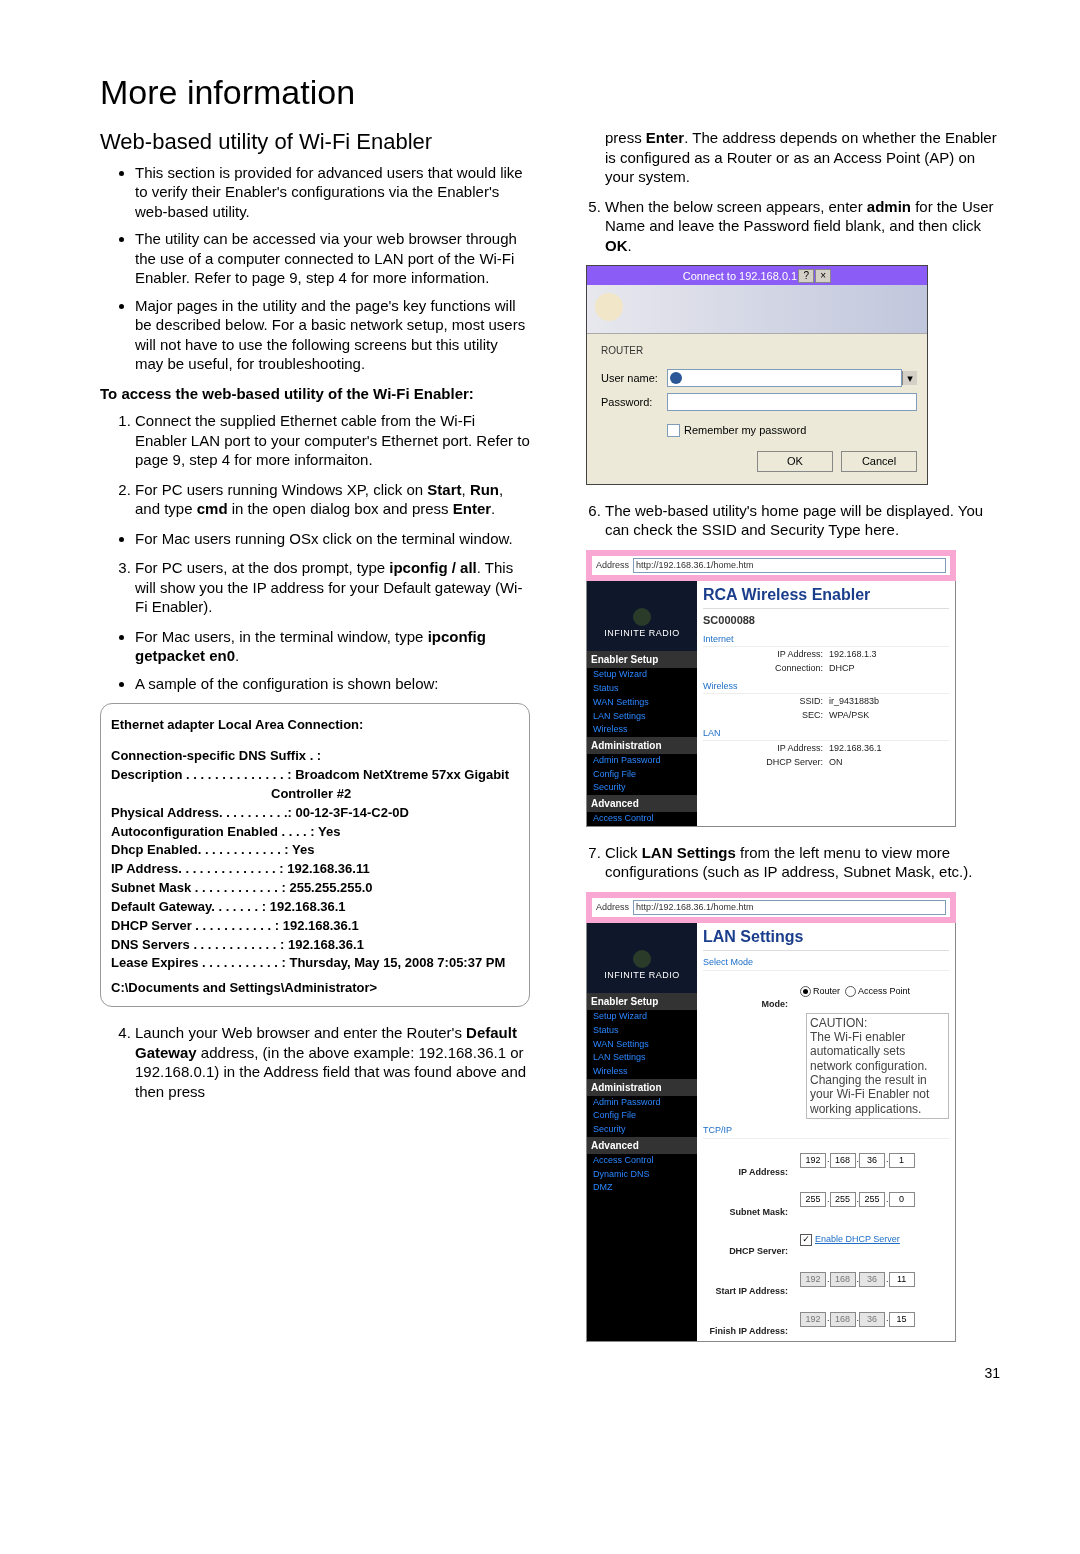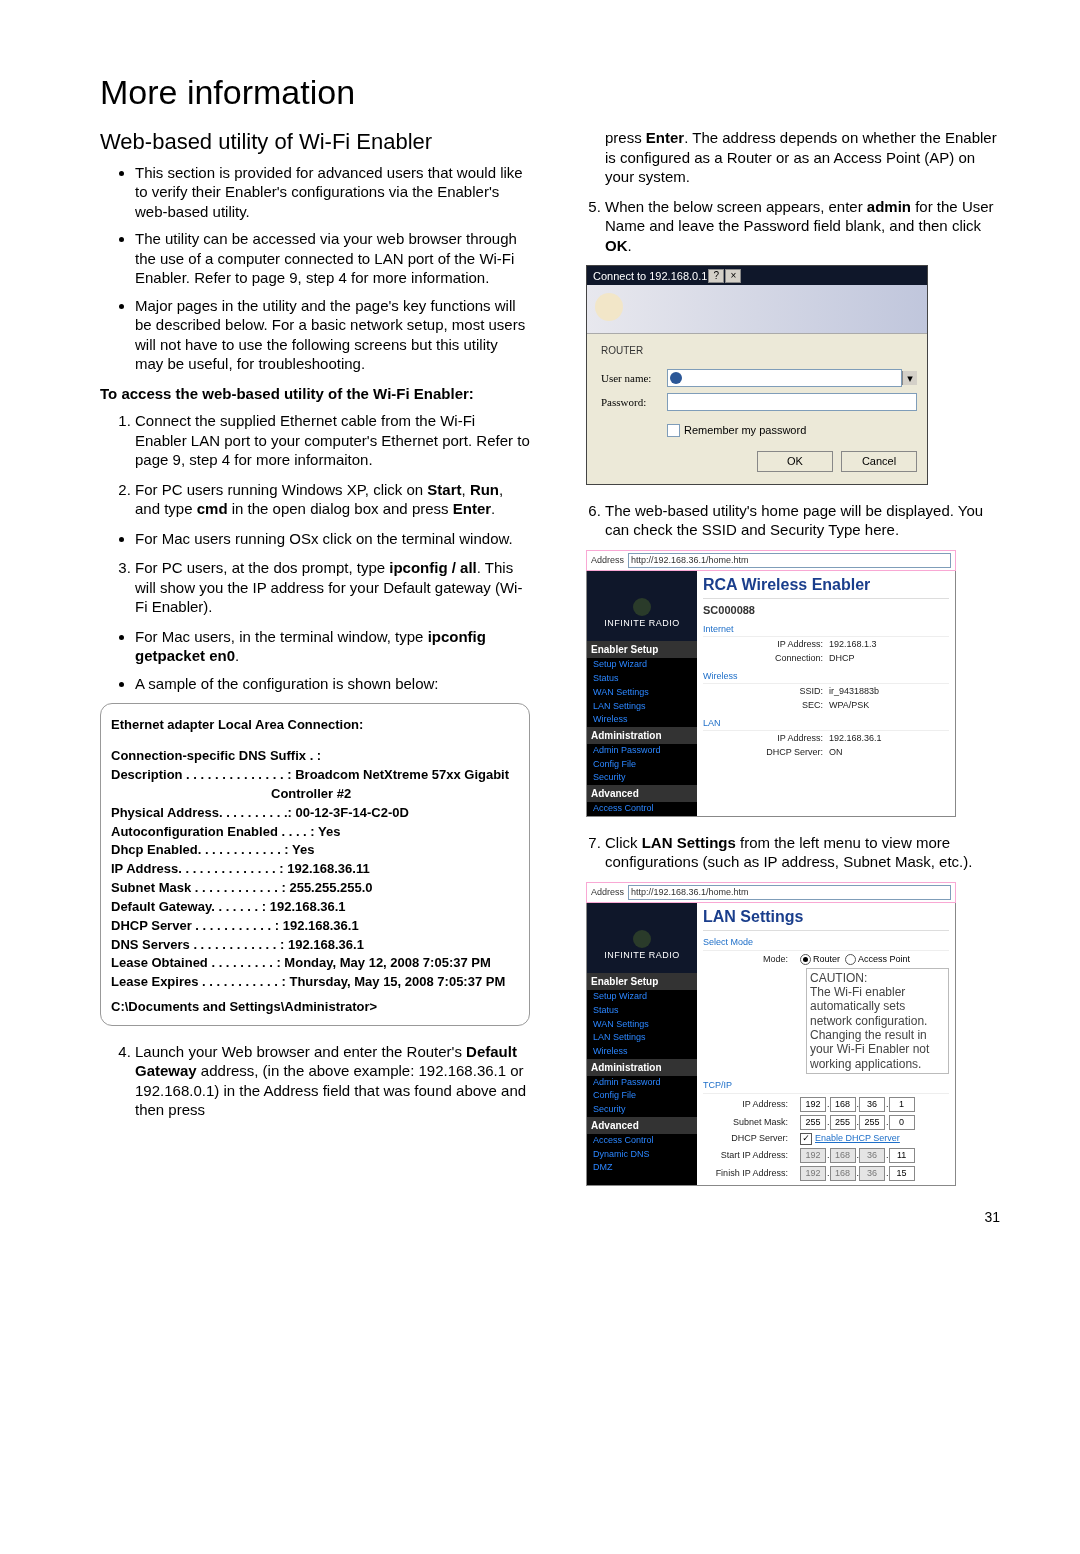--- a/index.html
+++ b/index.html
@@ -67,25 +67,25 @@
     margin-top: 22px;
   }
   
   .shot1 {
     border: 1px solid #444;
     width: 340px;
     margin: 8px 0 16px 0;
     font-size: 11px;
   }
   .shot1 .titlebar {
-    background: #0f172a;
+    background: #8b5cf6;
     color: #fff;
     padding: 2px 6px;
     display: flex;
-    justify-content: flex-start;
+    justify-content: center;
     align-items: center;
   }
   .shot1 .titlebar .btns span {
     display: inline-block;
     background: #d4d0c8;
     color: #000;
     width: 14px;
     height: 12px;
     text-align: center;
     line-height: 12px;
@@ -112,21 +112,20 @@
   }
   .shot1 .body .router {
     font-size: 10px;
     color: #333;
     margin-bottom: 12px;
   }
   .shot1 .body .fld {
     display: flex;
     align-items: center;
     margin-bottom: 6px;
-    font-family: Liberation Serif, serif;
   }
   .shot1 .body .fld .lbl {
     width: 66px;
   }
   .shot1 .body .fld .inp {
     background: #fff;
     border: 1px solid #7f9db9;
     height: 16px;
     flex: 1;
     display: flex;
@@ -173,21 +172,21 @@
     font-size: 11px;
   }
   
   .shot-router {
     width: 370px;
     margin: 6px 0 16px 0;
     font-size: 9px;
     background: #fff;
   }
   .shot-router .addr {
-    border: 1px solid #f9a8d4;
+    border: 6px solid #f9a8d4;
     padding: 2px 4px;
     display: flex;
     align-items: center;
     gap: 4px;
     font-size: 9px;
     color: #333;
   }
   .shot-router .addr .url {
     border: 1px solid #7f9db9;
     flex: 1;
@@ -275,22 +274,23 @@
   .shot-router .main .field-row {
     display: flex;
     align-items: center;
     font-size: 9px;
     margin-top: 3px;
   }
   .shot-router .main .field-row .k {
     width: 85px;
     text-align: right;
     padding-right: 12px;
-    font-weight: normal;
+    font-weight: bold;
     color: #222;
+    margin-top: 25px;
   }
   .shot-router .main .field-row .oct {
     width: 24px;
     border: 1px solid #888;
     text-align: center;
     background: #fff;
     margin-right: 1px;
     height: 13px;
     line-height: 13px;
   }
@@ -389,21 +389,20 @@
       <div class="row">Description . . . . . . . . . . . . . . : Broadcom NetXtreme 57xx Gigabit</div>
       <div class="row" style="padding-left:160px">Controller #2</div>
       <div class="row">Physical Address. . . . . . . . . .: 00-12-3F-14-C2-0D</div>
       <div class="row">Autoconfiguration Enabled . . . . : Yes</div>
       <div class="row">Dhcp Enabled. . . . . . . . . . . . : Yes</div>
       <div class="row">IP Address. . . . . . . . . . . . . . : 192.168.36.11</div>
       <div class="row">Subnet Mask . . . . . . . . . . . . : 255.255.255.0</div>
       <div class="row"><b>Default Gateway. . . . . . . : 192.168.36.1</b></div>
       <div class="row">DHCP Server . . . . . . . . . . . : 192.168.36.1</div>
       <div class="row">DNS Servers . . . . . . . . . . . . : 192.168.36.1</div>
-      <div class="row">Lease Obtained . . . . . . . . . : Monday, May 12, 2008 7:05:37 PM</div>
       <div class="row">Lease Expires . . . . . . . . . . . : Thursday, May 15, 2008 7:05:37 PM</div>
       <div class="row" style="height:6px"></div>
       <div class="row">C:\Documents and Settings\Administrator&gt;</div>
     </div>
 
     <ol class="steps" start="4">
       <li>
         <span>Launch your Web browser and enter the Router's </span><b>Default Gateway</b><span> address, (in the above example: 192.168.36.1 or 192.168.0.1) in the Address field that was found above and then press </span>
       </li>
     </ol>

